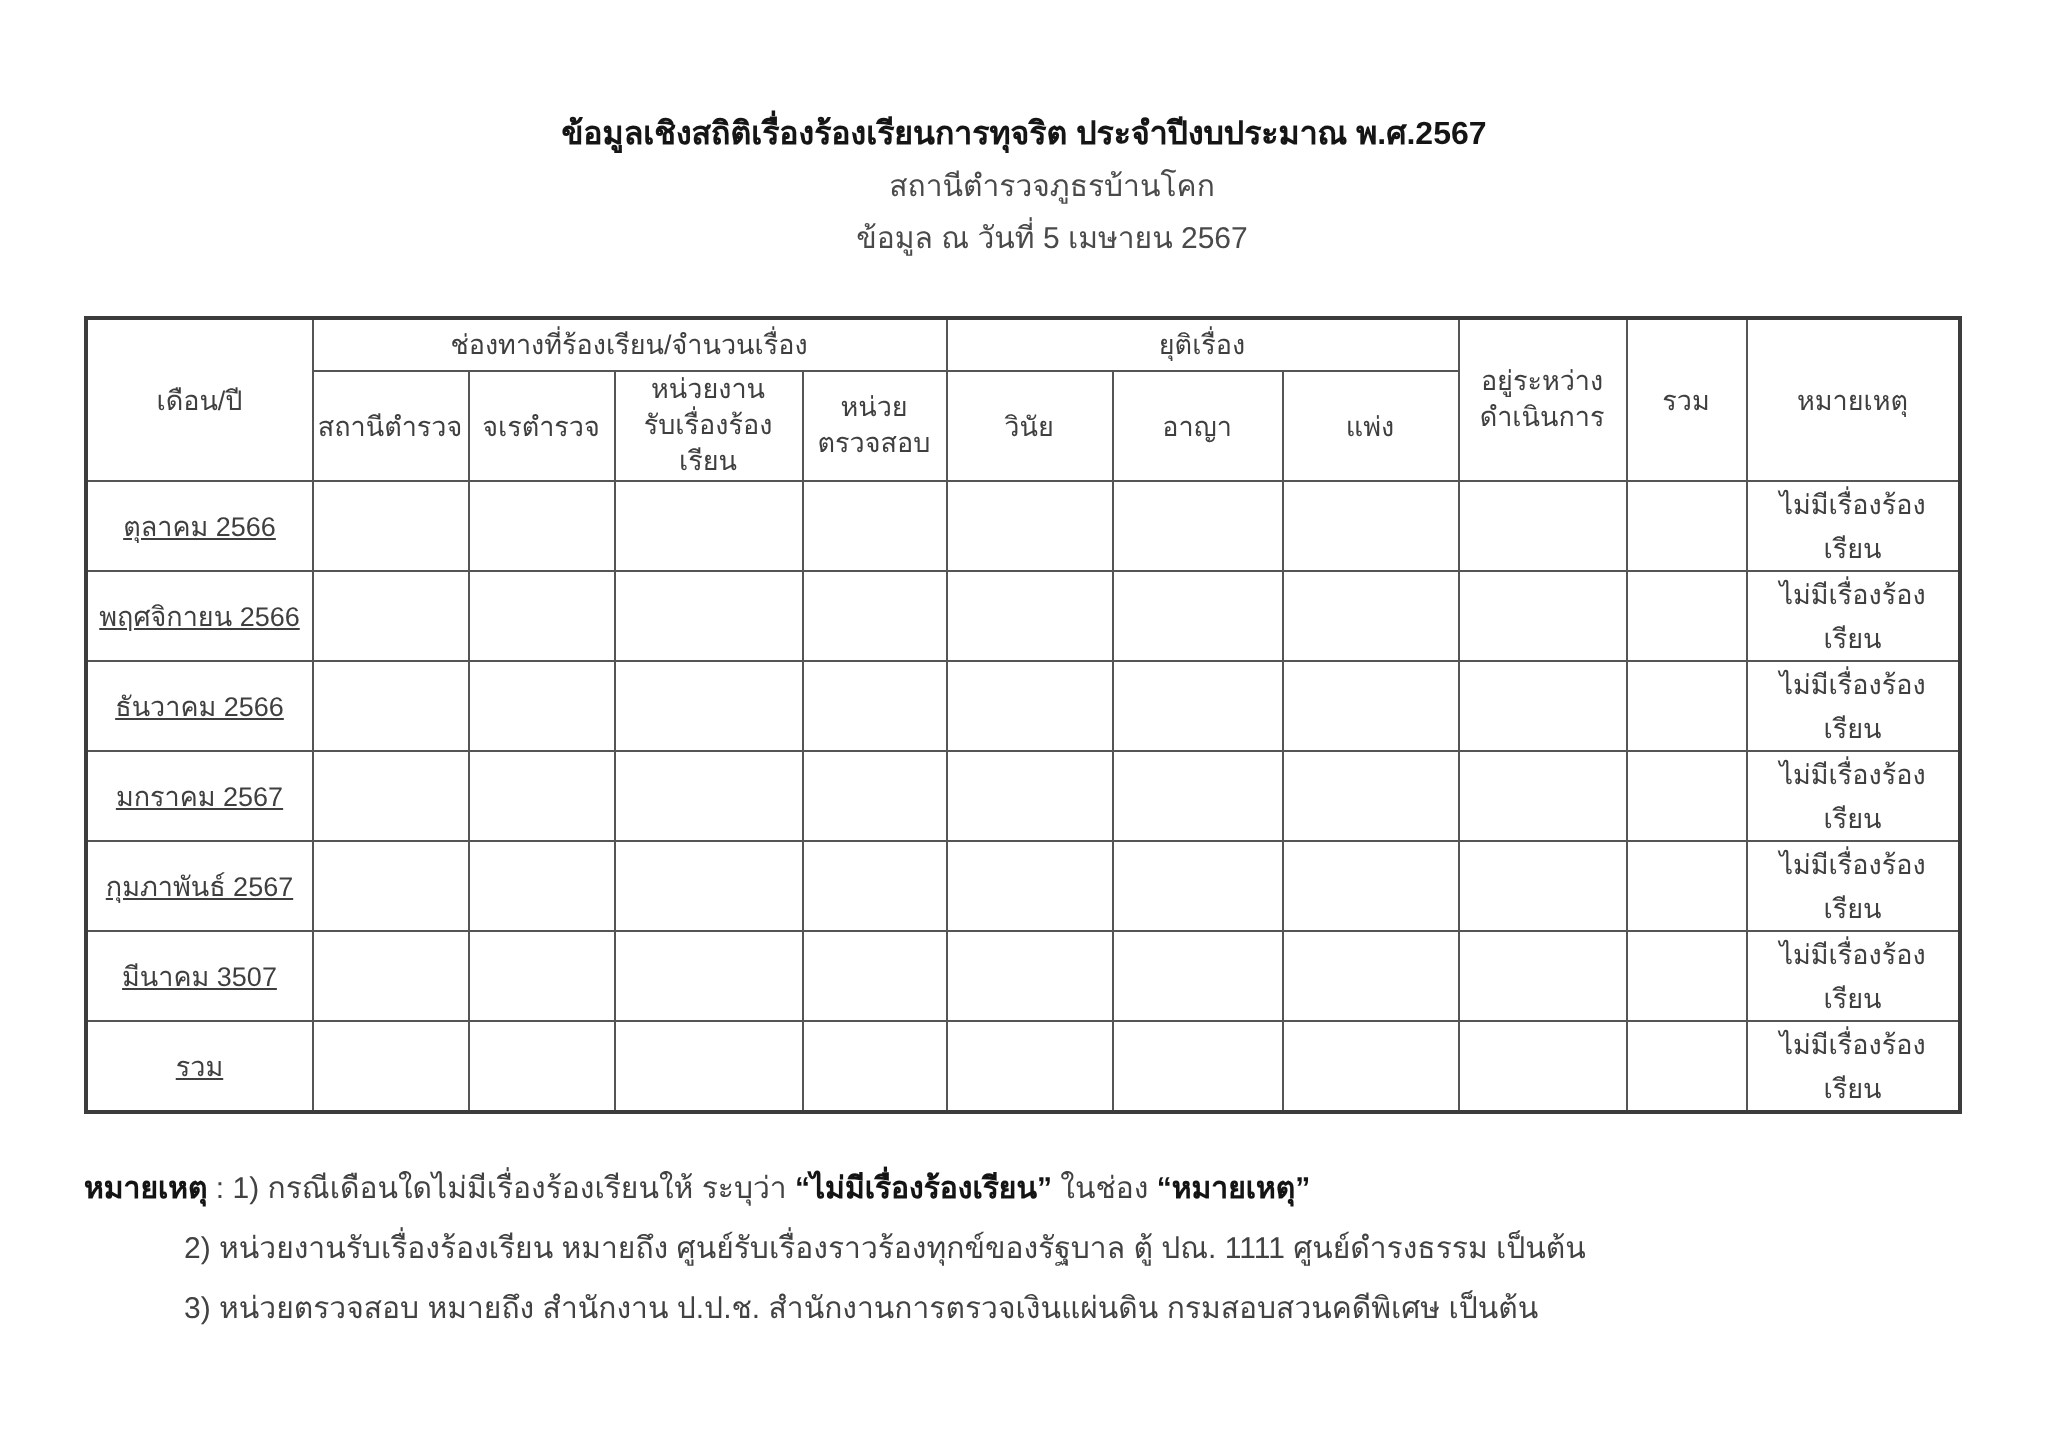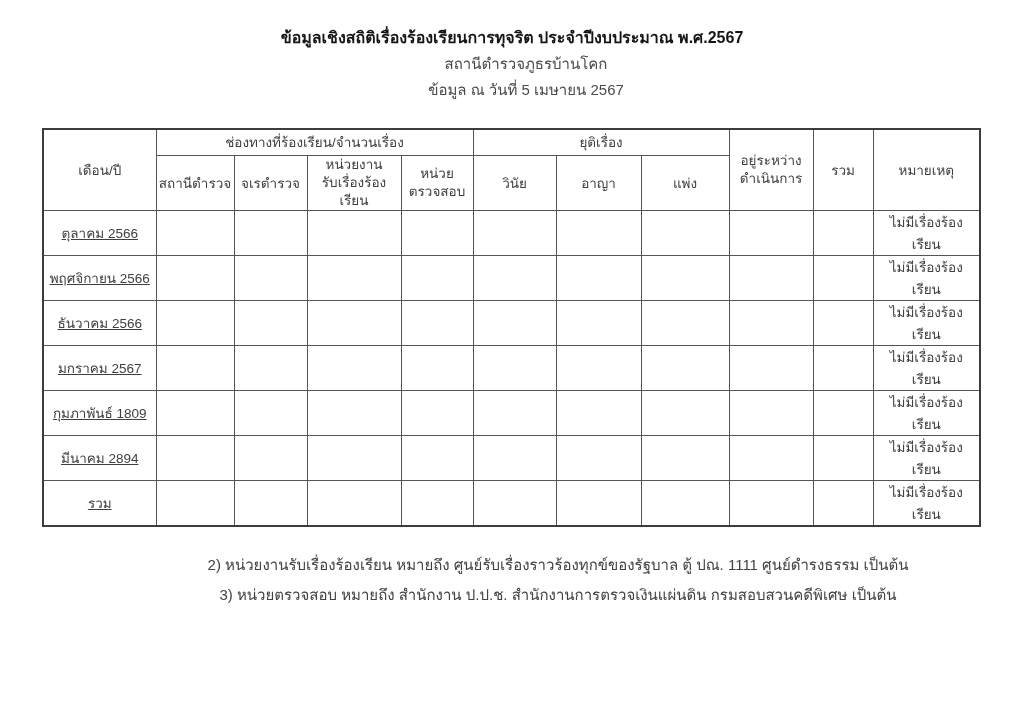--- a/index.html
+++ b/index.html
@@ -6,21 +6,21 @@
   html, body {
     width: 1024px; height: 724px;
     background: #ffffff;
     font-family: "Liberation Sans", "DejaVu Sans", sans-serif;
     color: #3a3a3a;
     overflow: hidden;
   }
   .page { width: 1024px; height: 724px; position: relative; }
 
   
-  .doc-header { text-align: center; padding-top: 24px; }
+  .doc-header { text-align: center; padding-top: 54px; }
   .doc-title {
     font-weight: bold; font-size: 16px; color: #151515; line-height: 27px;
   }
   .doc-sub { font-size: 15px; font-weight: normal; color: #4a4a4a; line-height: 26px; margin-left: 28px; }
 
   
   table.stats {
     border-collapse: collapse;
     table-layout: fixed;
     width: 937px;
@@ -41,21 +41,21 @@
   table.stats thead tr.sub-row th { height: 51px; }
   table.stats tbody td { height: 27px; }
   th.pre, td.pre { white-space: pre-line; line-height: 1.35; }
   td.month { text-align: left; padding-left: 8px; font-size: 14px; text-decoration: underline; }
   tbody tr:last-child td.month { text-align: center; padding-left: 2px; }
   td.remark { font-size: 12.5px; color: #474747; padding: 0 1px; }
 
   
   .notes { margin: 23px 0 0 42px; font-size: 15px; color: #424242; }
   .notes .line { line-height: 30px; white-space: nowrap; }
-  .notes .indent { padding-left: 50px; text-align: center; }
+  .notes .indent { padding-left: 50px; }
   .notes .b { font-weight: bold; color: #141414; }
 </style>
 </head>
 <body>
 
 <div class="page">
 
   <div class="doc-header">
     <div class="doc-title">ข้อมูลเชิงสถิติเรื่องร้องเรียนการทุจริต ประจำปีงบประมาณ พ.ศ.2567</div>
     <div class="doc-sub">สถานีตำรวจภูธรบ้านโคก</div>
@@ -145,34 +145,34 @@
           <td></td>
           <td></td>
           <td></td>
           <td></td>
           <td></td>
           <td></td>
           <td></td>
           <td class="remark">ไม่มีเรื่องร้องเรียน</td>
         </tr>
         <tr>
-          <td class="month">กุมภาพันธ์ 1809</td>
-          <td></td>
-          <td></td>
-          <td></td>
-          <td></td>
-          <td></td>
-          <td></td>
-          <td></td>
-          <td></td>
-          <td></td>
-          <td class="remark">ไม่มีเรื่องร้องเรียน</td>
-        </tr>
-        <tr>
-          <td class="month">มีนาคม 2894</td>
+          <td class="month">กุมภาพันธ์ 2567</td>
+          <td></td>
+          <td></td>
+          <td></td>
+          <td></td>
+          <td></td>
+          <td></td>
+          <td></td>
+          <td></td>
+          <td></td>
+          <td class="remark">ไม่มีเรื่องร้องเรียน</td>
+        </tr>
+        <tr>
+          <td class="month">มีนาคม 3507</td>
           <td></td>
           <td></td>
           <td></td>
           <td></td>
           <td></td>
           <td></td>
           <td></td>
           <td></td>
           <td></td>
           <td class="remark">ไม่มีเรื่องร้องเรียน</td>
@@ -187,17 +187,20 @@
           <td></td>
           <td></td>
           <td></td>
           <td></td>
           <td class="remark">ไม่มีเรื่องร้องเรียน</td>
         </tr>
       </tbody>
   </table>
 
   <div class="notes">
+    <div class="line">
+      <span class="b">หมายเหตุ</span><span> : </span><span><span>1) กรณีเดือนใดไม่มีเรื่องร้องเรียนให้ ระบุว่า </span><span class="b">“ไม่มีเรื่องร้องเรียน”</span><span>  ในช่อง </span><span class="b">“หมายเหตุ”</span></span>
+    </div>
     <div class="line indent">2) หน่วยงานรับเรื่องร้องเรียน หมายถึง ศูนย์รับเรื่องราวร้องทุกข์ของรัฐบาล ตู้ ปณ. 1111 ศูนย์ดำรงธรรม เป็นต้น</div>
     <div class="line indent">3) หน่วยตรวจสอบ หมายถึง สำนักงาน ป.ป.ช. สำนักงานการตรวจเงินแผ่นดิน กรมสอบสวนคดีพิเศษ เป็นต้น</div>
   </div>
 
 </div>
 
 </body></html>

